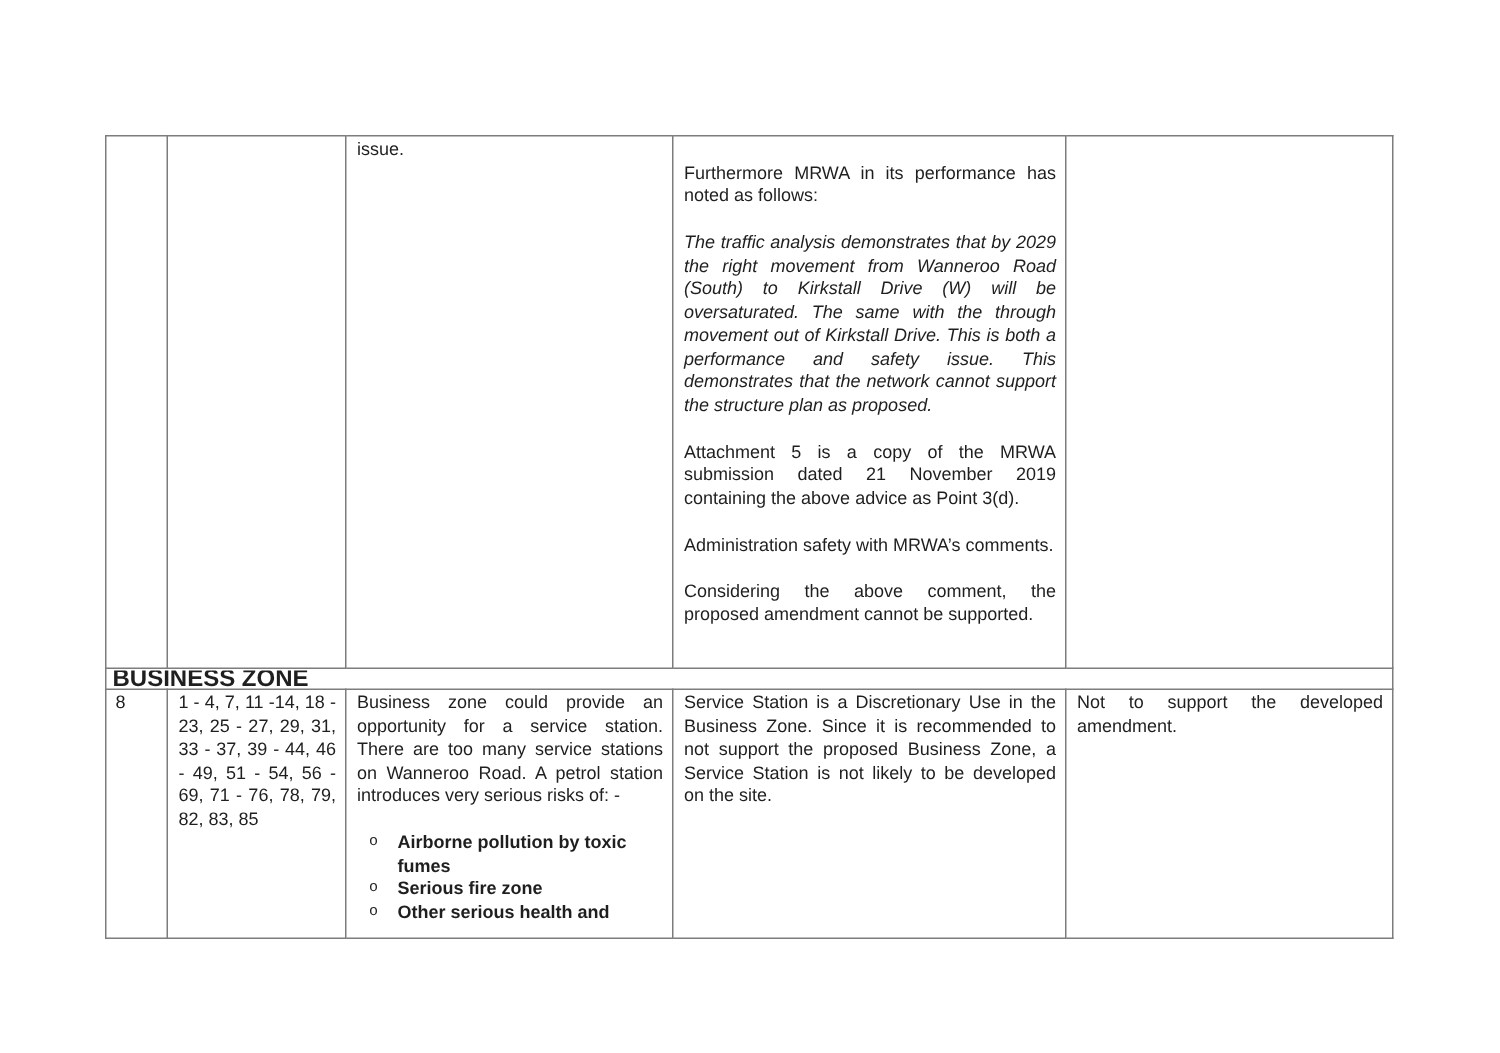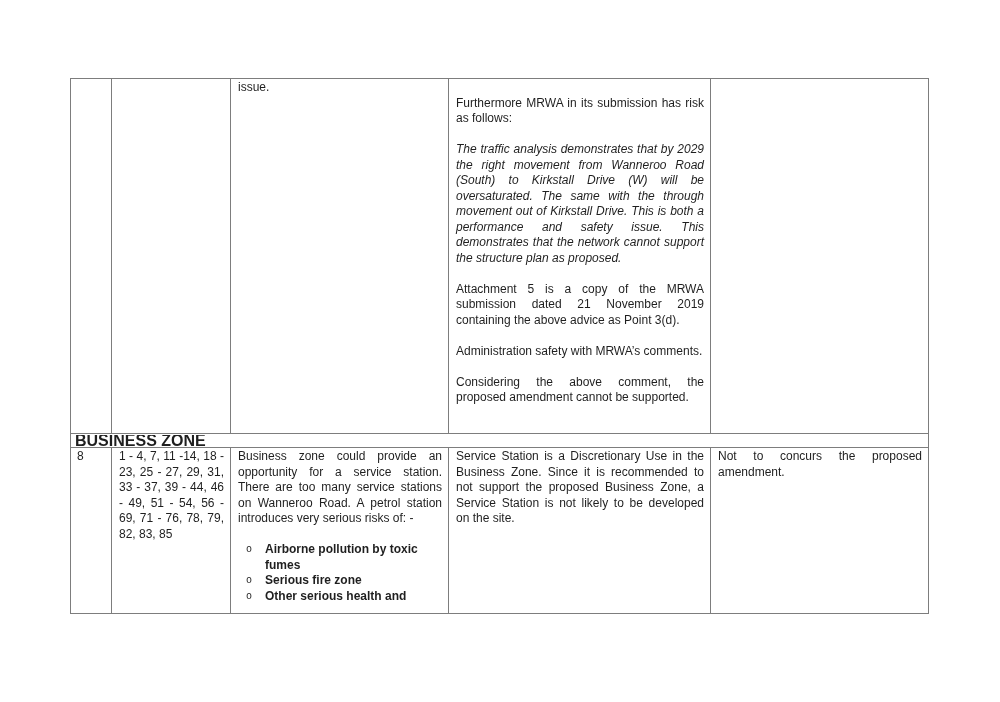--- a/index.html
+++ b/index.html
@@ -17,21 +17,21 @@
   }
   .page {
     position: absolute;
     inset: 0;
     background: #ffffff;
     overflow: hidden;
   }
   table.doc-table {
     position: absolute;
     left: 70px;
-    top: 78px;
+    top: 90px;
     width: 858px;
     border-collapse: collapse;
     table-layout: fixed;
     border-radius: 27px;
   }
   table.doc-table td {
     border: 1px solid #7d7d7d;
     vertical-align: top;
     padding: 0;
   }
@@ -105,21 +105,21 @@
           <div class="clip h-r1">
               <div class="cell-content">
                 <div class="para">issue.</div>
               </div>
             </div>
         </td>
         <td>
           <div class="clip h-r1">
               <div class="cell-content">
                 <div class="blank-line"></div>
-                <div class="para">Furthermore MRWA in its submission has risk as follows:</div>
+                <div class="para">Furthermore MRWA in its performance has noted as follows:</div>
                 <div class="blank-line"></div>
                 <div class="para italic">The traffic analysis demonstrates that by 2029 the right movement from Wanneroo Road (South) to Kirkstall Drive (W) will be oversaturated. The same with the through movement out of Kirkstall Drive. This is both a performance and safety issue. This demonstrates that the network cannot support the structure plan as proposed.</div>
                 <div class="blank-line"></div>
                 <div class="para"><span class="bold">Attachment 5</span><span> is a copy of the MRWA submission dated 21 November 2019 containing the above advice as Point 3(d).</span></div>
                 <div class="blank-line"></div>
                 <div class="para">Administration safety with MRWA’s comments.</div>
                 <div class="blank-line"></div>
                 <div class="para">Considering the above comment, the proposed amendment cannot be supported.</div>
               </div>
             </div>
@@ -171,21 +171,21 @@
         <td>
           <div class="clip h-r3">
               <div class="cell-content">
                 <div class="para">Service Station is a Discretionary Use in the Business Zone. Since it is recommended to not support the proposed Business Zone, a Service Station is not likely to be developed on the site.</div>
               </div>
             </div>
         </td>
         <td>
           <div class="clip h-r3">
               <div class="cell-content">
-                <div class="para">Not to concurs the proposed amendment.</div>
+                <div class="para">Not to support the developed amendment.</div>
               </div>
             </div>
         </td>
       </tr>
 
     </tbody>
   </table>
 </div>
 
 </body></html>

